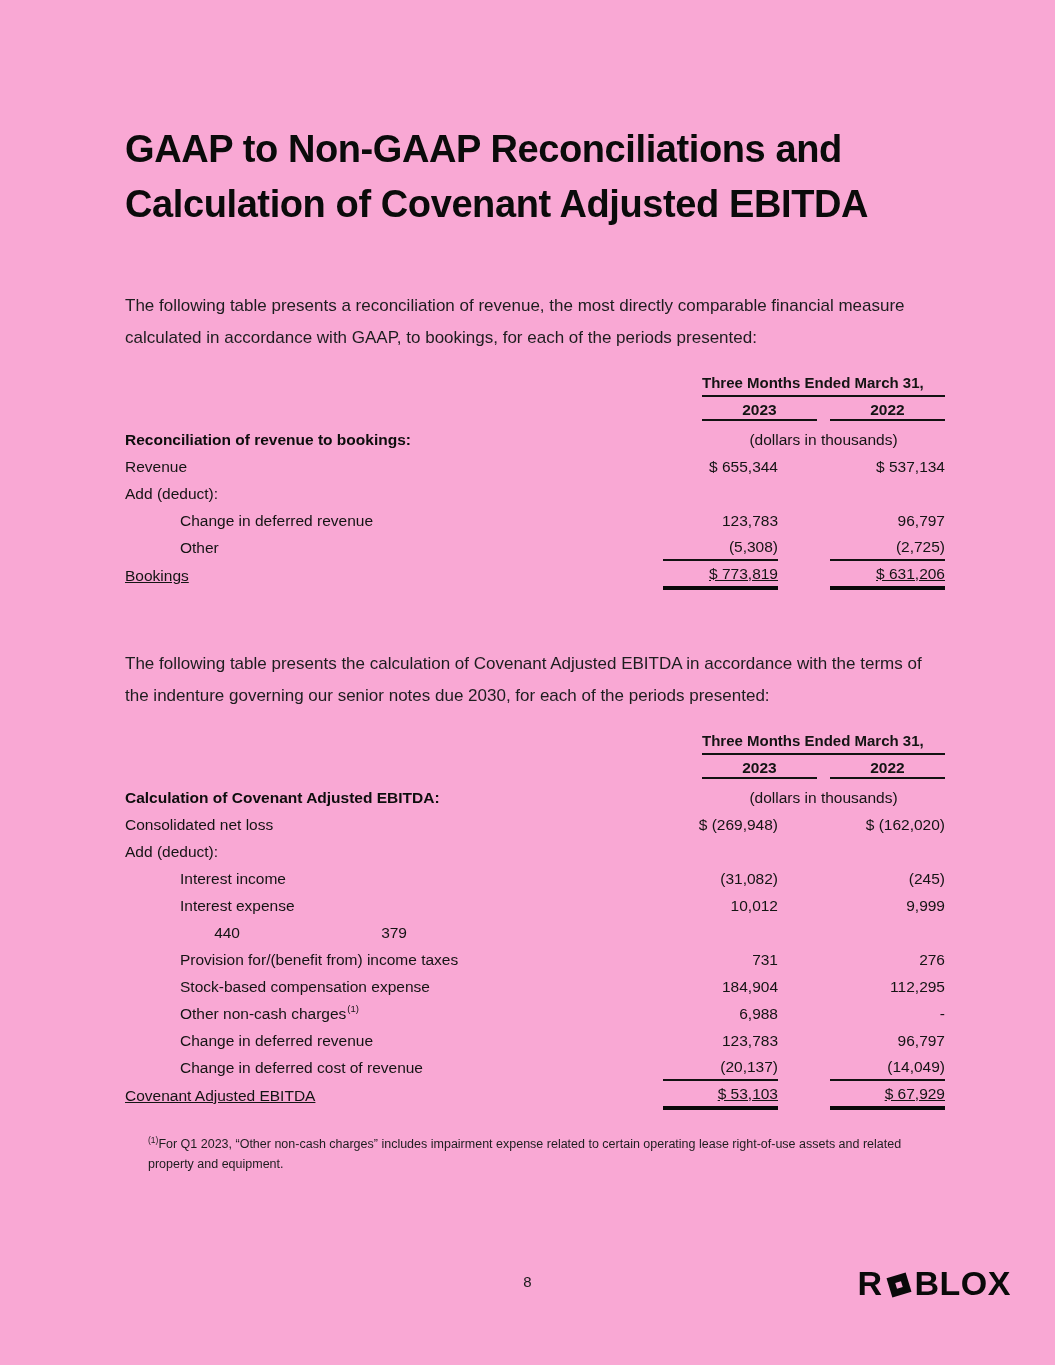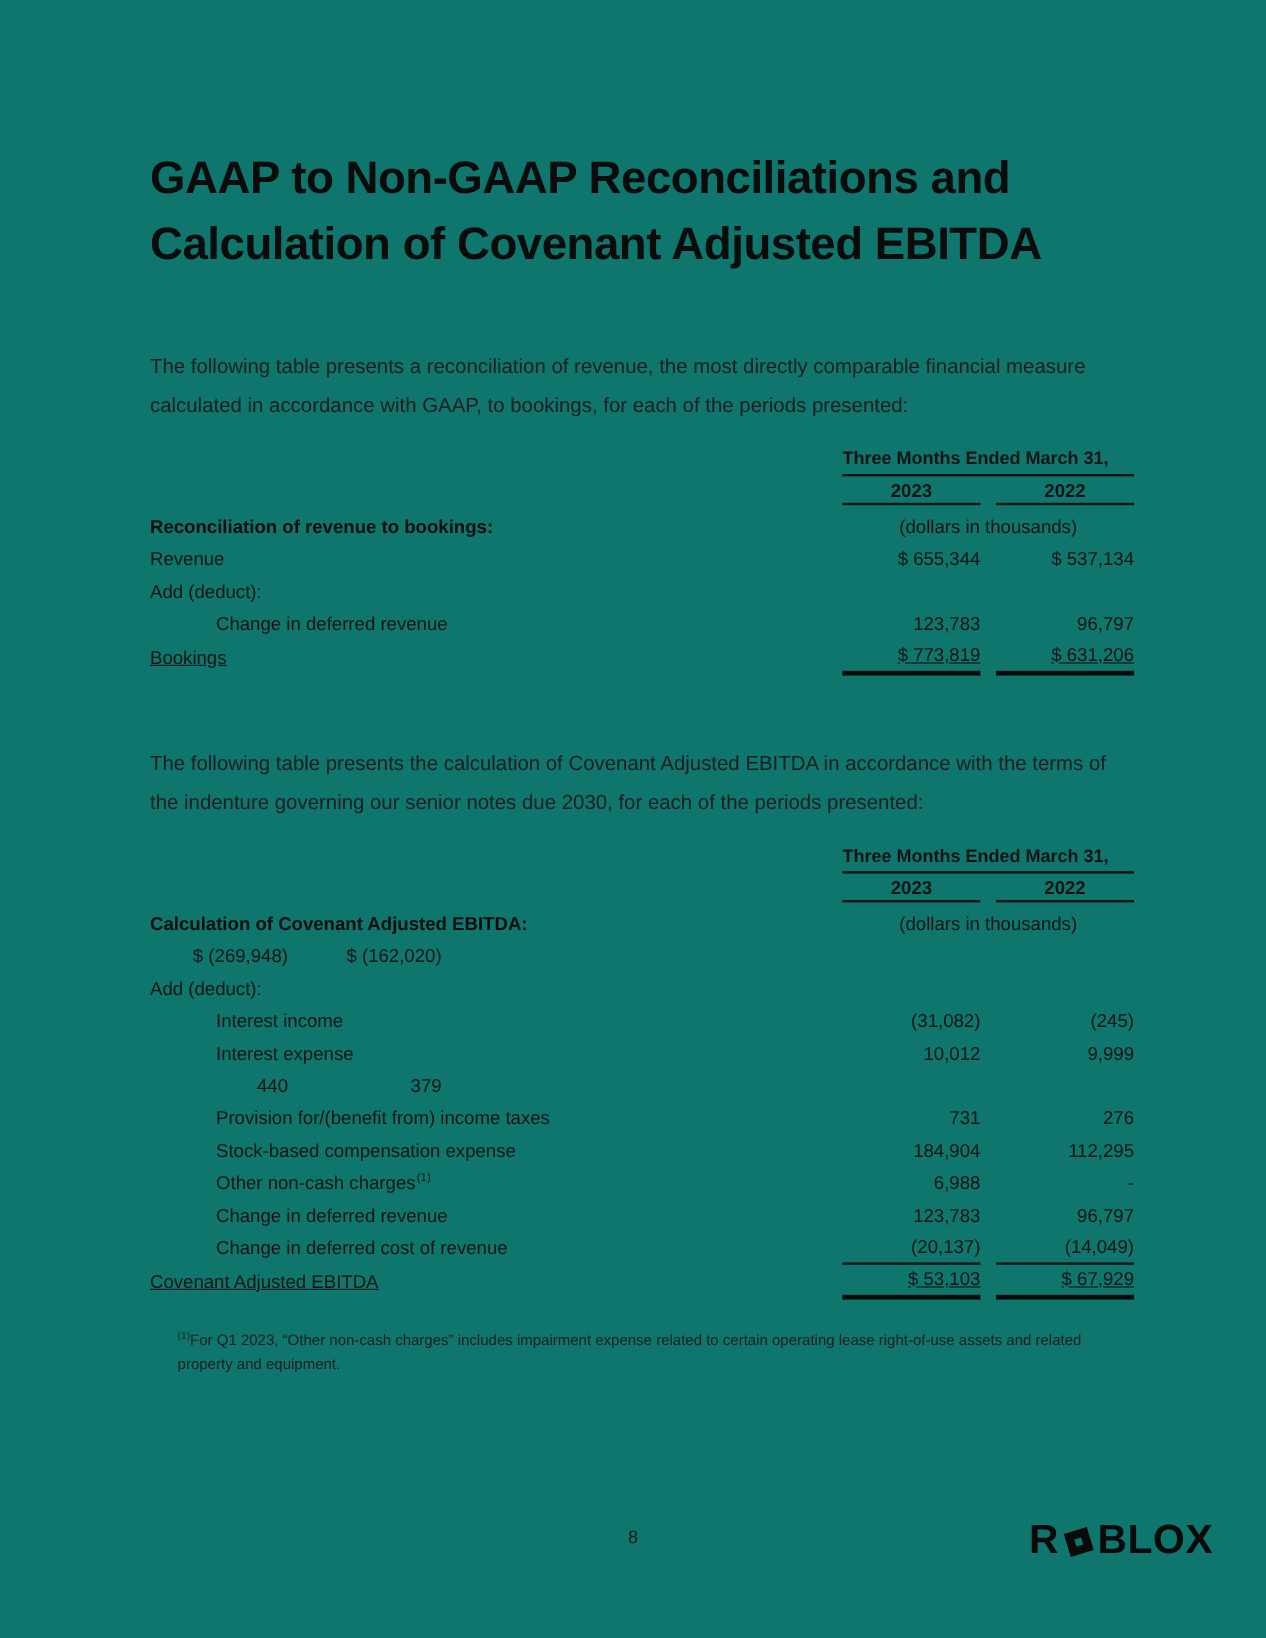--- a/index.html
+++ b/index.html
@@ -6,21 +6,21 @@
   html, body { background: #ffffff; }
   body {
     font-family: "Liberation Sans", "DejaVu Sans", sans-serif;
     color: #161616;
     -webkit-font-smoothing: antialiased;
   }
   .page {
     position: relative;
     width: 1055px;
     height: 1365px;
-    background: #0f766e;
+    background: #f9a8d4;
     overflow: hidden;
   }
   .content {
     padding: 0 110px 0 125px;
   }
   h1.title {
     padding-top: 122px;
     font-size: 38px;
     line-height: 55px;
     font-weight: 800;
@@ -52,21 +52,21 @@
   .t-year {
     width: 115px;
     text-align: center;
     font-weight: 700;
     font-size: 15.5px;
     padding-bottom: 0;
     border-bottom: 2px solid #121212;
   }
   .t-year + .t-year { margin-left: 13px; }
   .t-body { margin-top: 5px; }
-  .t-row { display: flex; height: 27px; }
+  .t-row { display: flex; height: 27px; gap: 39px; }
   .t-row.total-row { height: 29px; text-decoration: underline; }
   .t-label {
     flex: 1;
     display: flex;
     align-items: center;
     white-space: nowrap;
   }
   .t-label.bold { font-weight: 700; color: #0d0d0d; }
   .t-label.indent { padding-left: 55px; }
   .lbl-sup { font-size: 9.5px; vertical-align: super; line-height: 1; margin-left: 1px; position: relative; top: -5px; }
@@ -146,20 +146,25 @@
         <div class="t-row">
           <div class="t-label">Add (deduct):</div>
           <div class="t-val"></div>
           <div class="t-val"></div>
         </div>
         <div class="t-row">
           <div class="t-label indent">Change in deferred revenue</div>
           <div class="t-val">123,783</div>
           <div class="t-val">96,797</div>
         </div>
+        <div class="t-row">
+          <div class="t-label indent">Other</div>
+          <div class="t-val u-line">(5,308)</div>
+          <div class="t-val u-line">(2,725)</div>
+        </div>
         <div class="t-row total-row">
           <div class="t-label">Bookings</div>
           <div class="t-val u-total">$ 773,819</div>
           <div class="t-val u-total">$ 631,206</div>
         </div>
       </div>
     </div>
 
     <p class="intro">The following table presents the calculation of Covenant Adjusted EBITDA in accordance with the terms of the indenture governing our senior notes due 2030, for each of the periods presented:</p>
 
@@ -171,20 +176,21 @@
       <div class="t-years">
         <div class="t-year">2023</div>
         <div class="t-year">2022</div>
       </div>
       <div class="t-body">
         <div class="t-row">
           <div class="t-label bold">Calculation of Covenant Adjusted EBITDA:</div>
           <div class="t-units">(dollars in thousands)</div>
         </div>
         <div class="t-row">
+          <div class="t-label">Consolidated net loss</div>
           <div class="t-val">$ (269,948)</div>
           <div class="t-val">$ (162,020)</div>
         </div>
         <div class="t-row">
           <div class="t-label">Add (deduct):</div>
           <div class="t-val"></div>
           <div class="t-val"></div>
         </div>
         <div class="t-row">
           <div class="t-label indent">Interest income</div>

